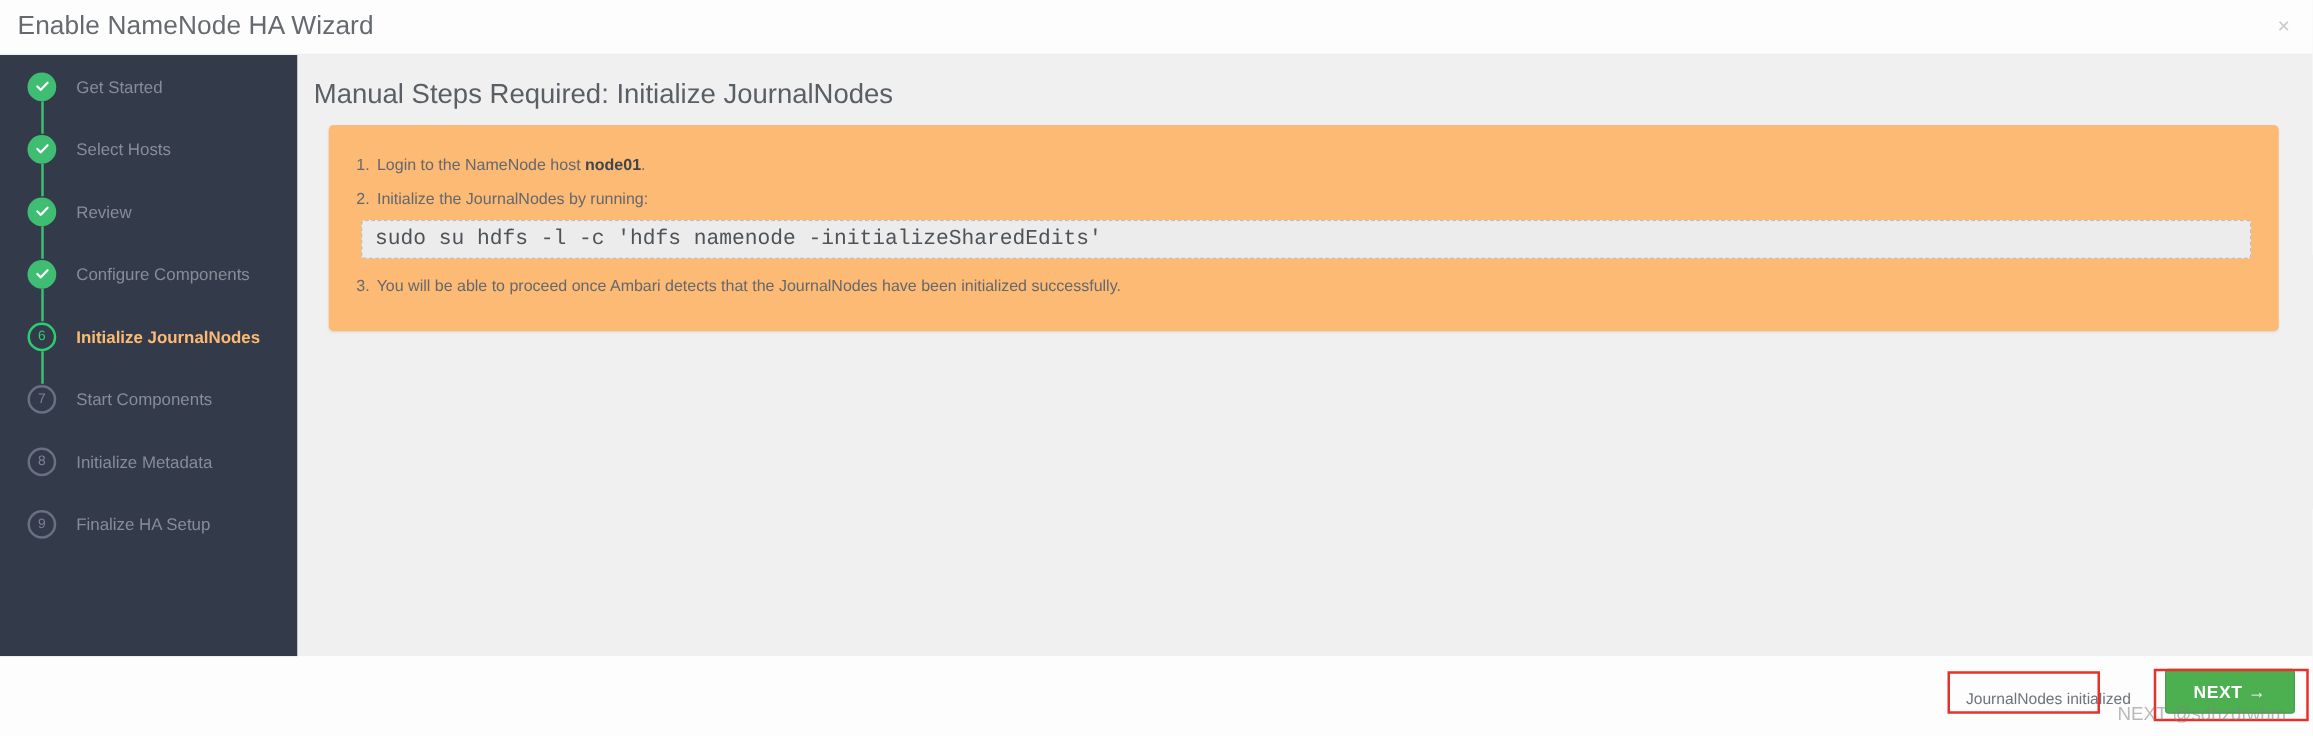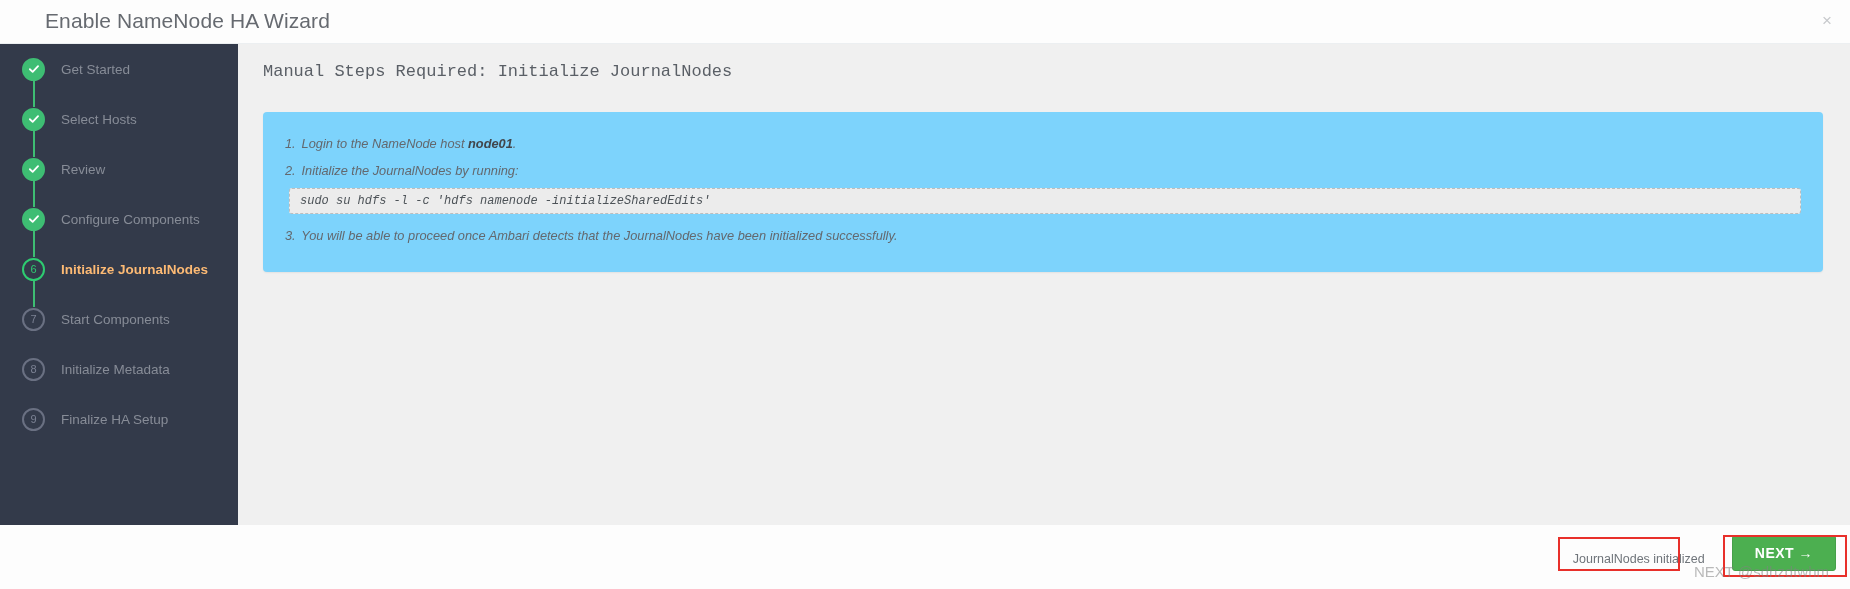--- a/index.html
+++ b/index.html
@@ -38,21 +38,20 @@
   }
   .titlebar-title {
     position: absolute;
     left: 14px;
     top: 9px;
     font-size: 21px;
     color: #666a70;
     font-weight: 400;
     letter-spacing: 0.1px;
     white-space: nowrap;
-    margin-left: 31px;
   }
   .titlebar-close {
     position: absolute;
     right: 12px;
     top: 10px;
     width: 22px;
     height: 22px;
     font-size: 17px;
     line-height: 22px;
     text-align: center;
@@ -155,38 +154,36 @@
   .content {
     position: absolute;
     left: 238px;
     top: 0;
     width: 1612px;
     height: 481px;
     background: #f0f0f0;
   }
   .content-title {
     position: absolute;
+    left: 13px;
+    top: 18px;
+    font-size: 22px;
+    color: #5a5f66;
+    white-space: nowrap;
+  }
+  .panel {
+    position: absolute;
     left: 25px;
-    top: 18px;
-    font-size: 17px;
-    color: #5a5f66;
-    white-space: nowrap;
-    font-family: Liberation Mono, monospace;
-  }
-  .panel {
-    position: absolute;
-    left: 25px;
-    top: 68px;
+    top: 56px;
     width: 1560px;
-    background: #7dd3fc;
+    background: #fdba74;
     border-radius: 4px;
     box-shadow: 0 1px 2px rgba(0,0,0,0.06);
     padding: 14px 0 18px 0;
     box-sizing: border-box;
-    font-style: italic;
   }
   .instruction {
     font-size: 12.8px;
     color: #63686e;
     padding: 0 22px;
     margin: 8px 0;
     line-height: 1.5;
   }
   .instruction .num {
     display: inline-block;
@@ -196,21 +193,21 @@
     color: #41464c;
     font-weight: bold;
   }
   .code-block {
     margin: 7px 22px 12px 26px;
     background: #ececec;
     border: 1px dashed #bdbdbd;
     border-radius: 3px;
     padding: 5px 10px;
     font-family: "Liberation Mono", "DejaVu Sans Mono", monospace;
-    font-size: 12px;
+    font-size: 17px;
     color: #4d5358;
     white-space: pre;
     overflow: hidden;
   }
 
   
   .footer {
     position: absolute;
     left: 0;
     top: 525px;

